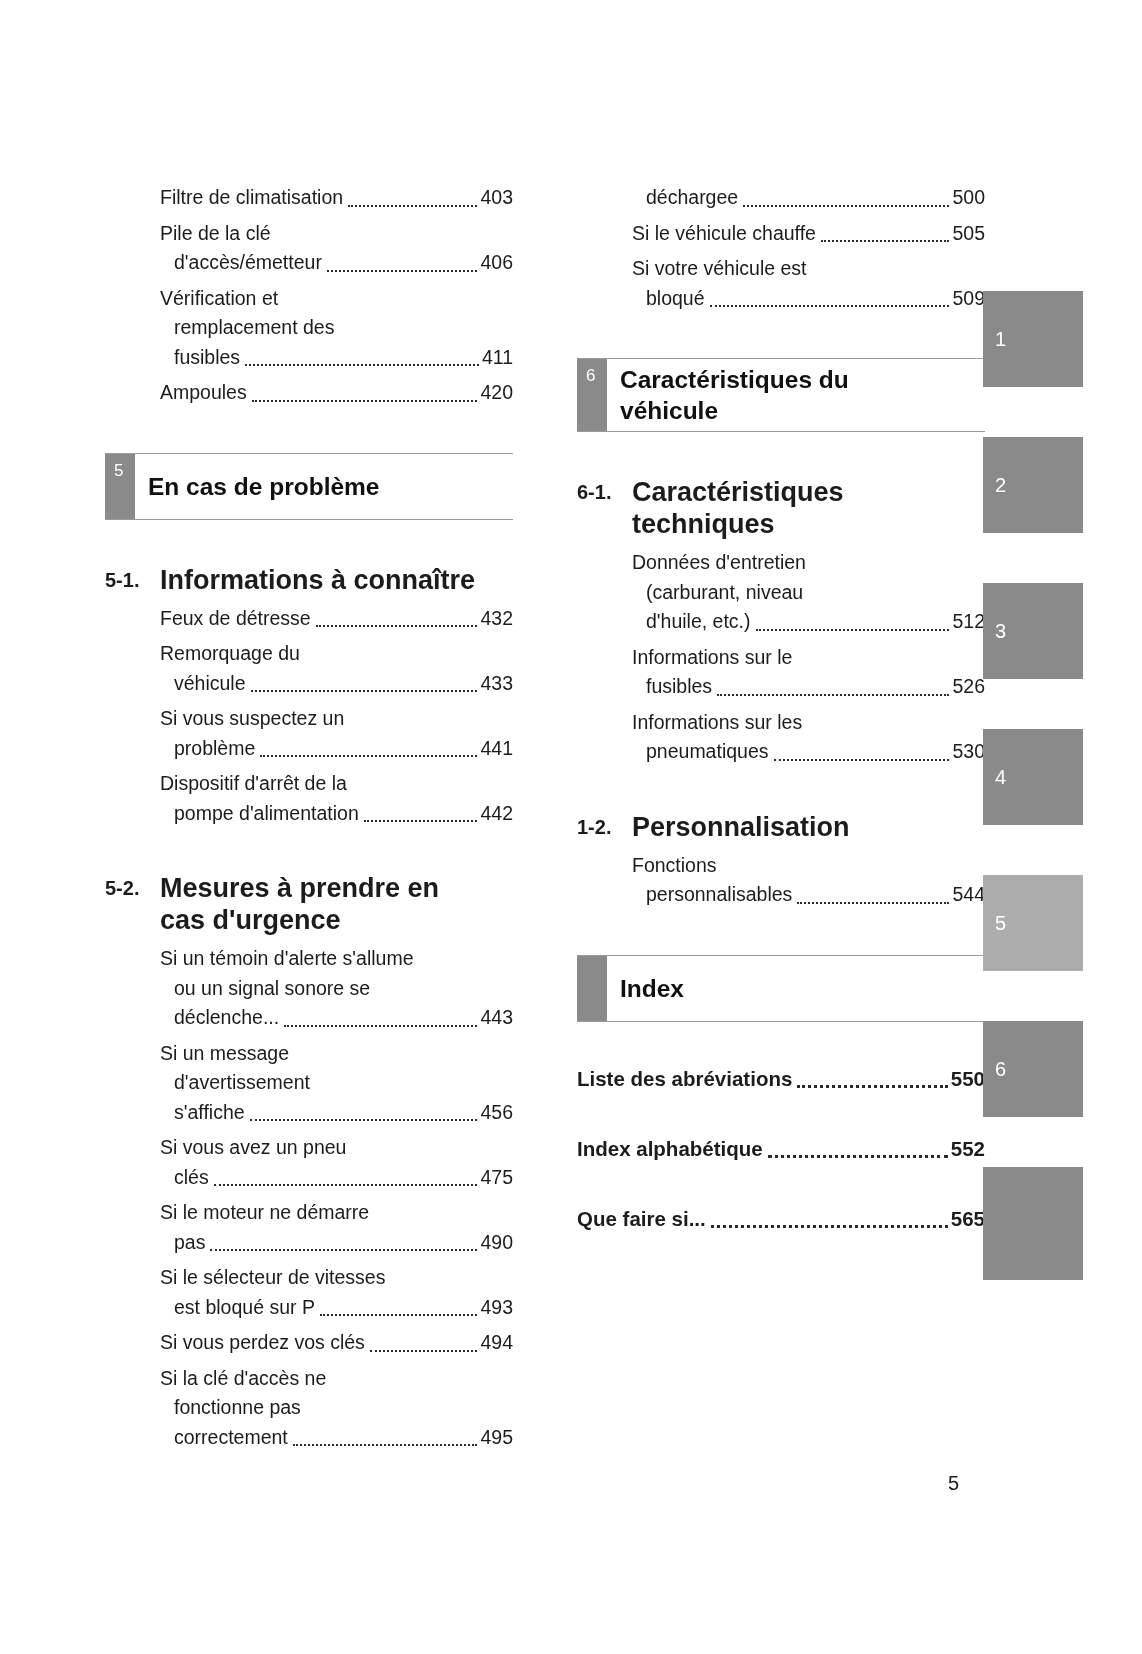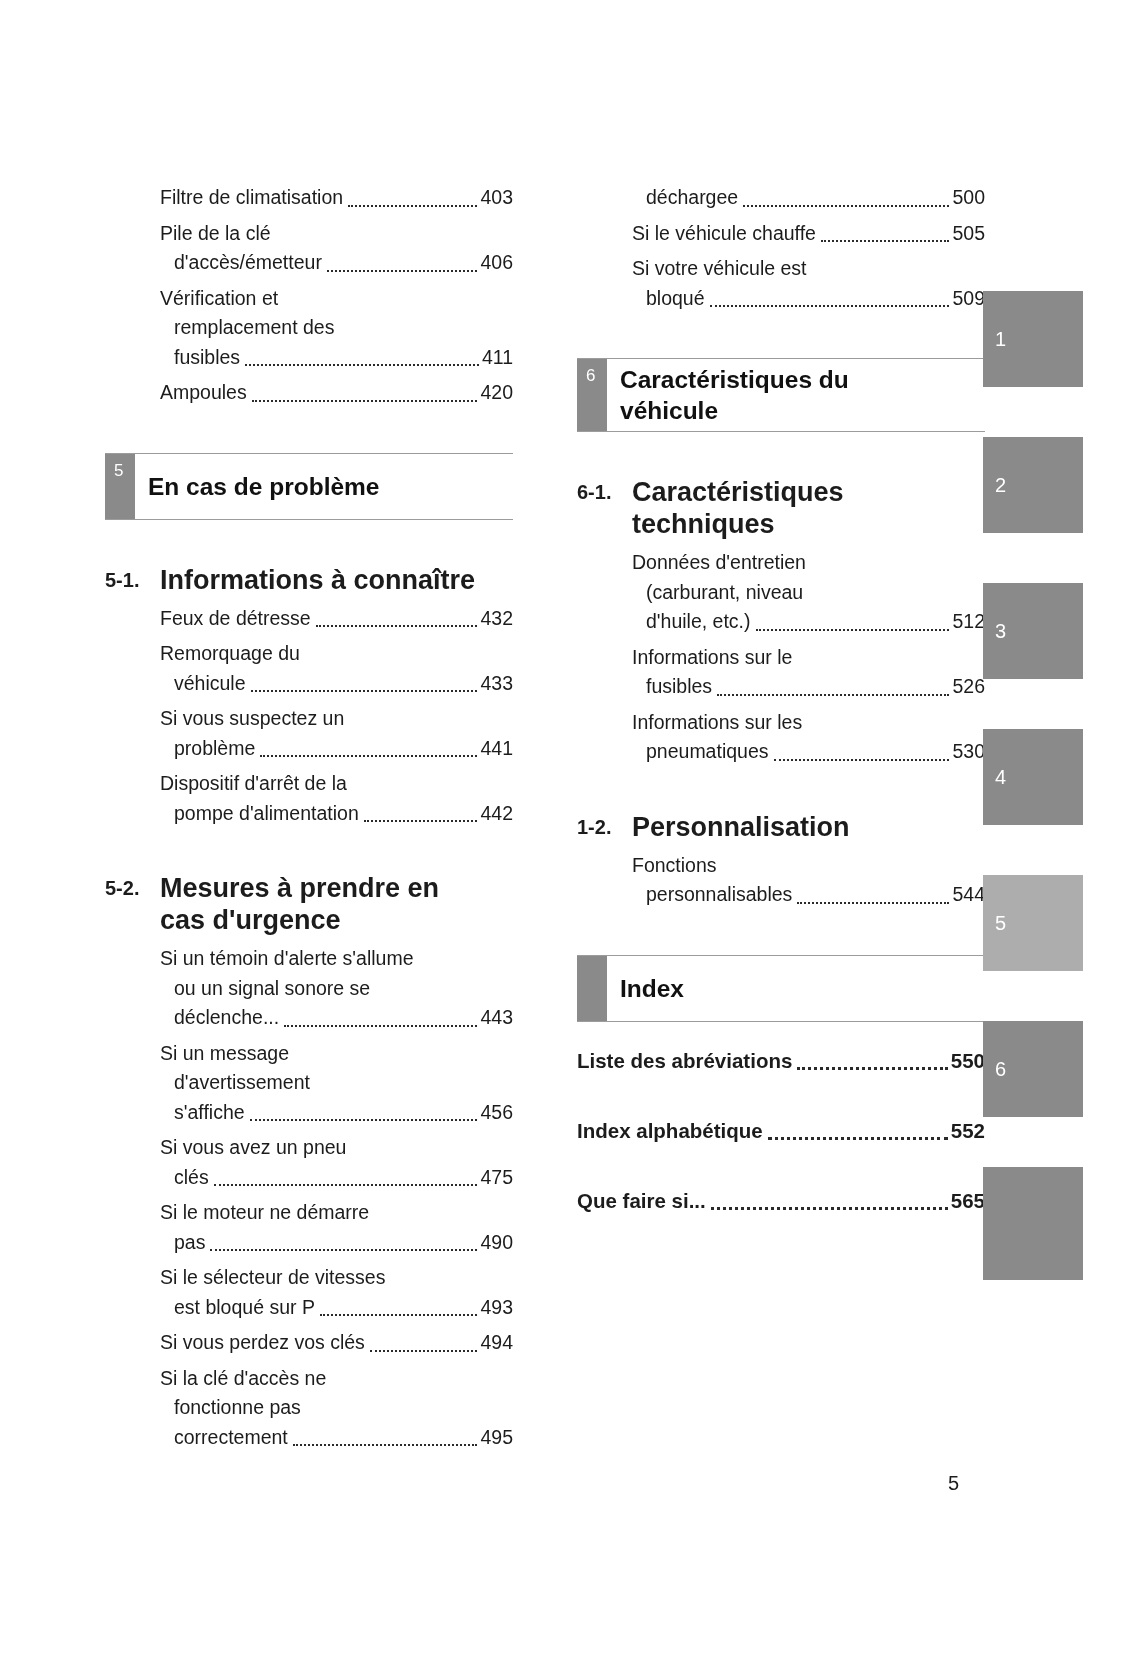--- a/index.html
+++ b/index.html
@@ -15,21 +15,21 @@
   .entries { }
   .entry { margin:0 0 6px 55px; }
   .entry-line { font-size:19.5px; line-height:29.5px; white-space:nowrap; }
   .entry-line.cont { padding-left:14px; }
   .flexline { display:flex; align-items:flex-end; }
   .flexline .txt { flex:0 0 auto; }
   .leader { flex:1 1 auto; min-width:12px; border-bottom:2.5px dotted #2a2a2a; margin:0 3px 6px 5px; }
   .pg { flex:0 0 auto; font-size:19.5px; }
 
   
-  .bold-entries { margin-top:24px; }
+  .bold-entries { margin-top:42px; }
   .bold-entries .entry { margin-left:0; margin-bottom:40px; }
   .bold-entries .entry-line, .bold-entries .pg { font-weight:bold; font-size:20.5px; line-height:30px; }
   .bold-entries .leader { border-bottom-width:3px; margin-bottom:6px; }
 
   
   .section-header {
     border-top:1.5px solid #9c9c9c; border-bottom:1.5px solid #9c9c9c;
     display:flex; align-items:stretch; min-height:67px; margin-top:45px;
   }
   .sec-tab {

